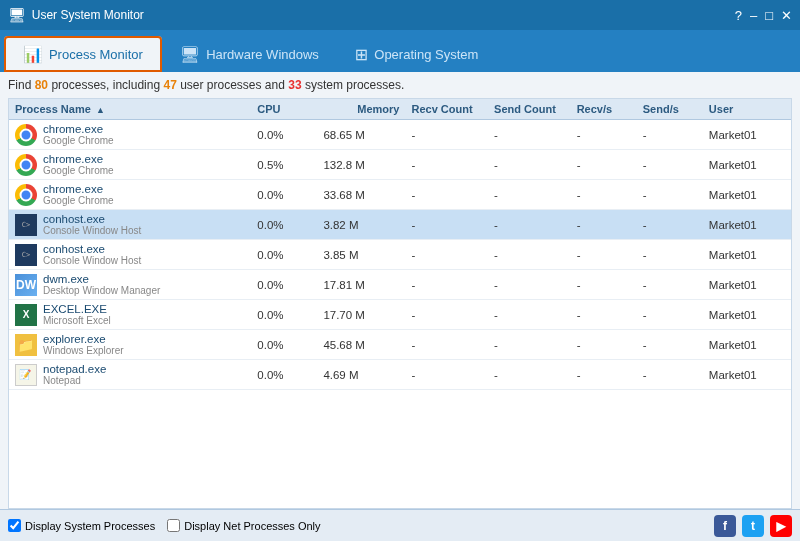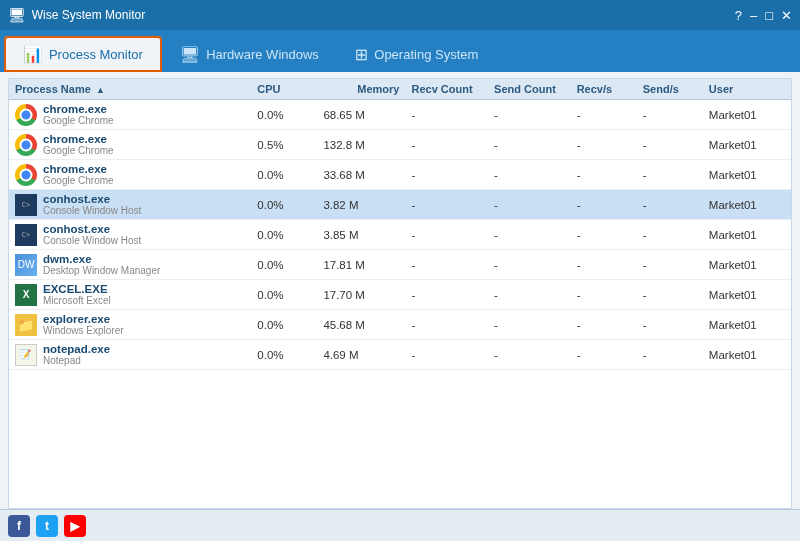--- a/index.html
+++ b/index.html
@@ -27,21 +27,21 @@
 
     
     .table-wrapper { flex: 1; overflow-y: auto; overflow-x: hidden; border: 1px solid #c8d8e8; background: white; }
     table { width: 100%; border-collapse: collapse; }
     thead tr { background: #dce8f4; border-bottom: 1px solid #b0c8e0; }
     thead th { padding: 4px 6px; text-align: left; font-weight: 600; font-size: 11px; color: #2c5a80; white-space: nowrap; cursor: pointer; user-select: none; }
     tbody tr { border-bottom: 1px solid #e8eef4; }
     tbody tr.selected { background: #c8dff4; }
     tbody td { padding: 3px 6px; font-size: 11.5px; color: #333; vertical-align: middle; }
     .process-name-cell { display: flex; align-items: center; gap: 6px; }
-    .process-text .pname { font-weight: 700; color: #1a4a70; }
+    .process-text .pname { font-weight: 400; color: #1a4a70; }
     .process-text .pdesc { font-size: 10px; color: #888; }
     .sort-arrow { font-size: 9px; margin-left: 2px; }
 
     
     .chrome-icon { width: 22px; height: 22px; border-radius: 50%; background: conic-gradient(#ea4335 0deg 120deg, #34a853 120deg 240deg, #fbbc05 240deg 360deg); position: relative; }
     .chrome-icon::after { content:''; position:absolute; top:50%; left:50%; transform:translate(-50%,-50%); width:9px; height:9px; border-radius:50%; background:#4285f4; border:2px solid white; }
 
     
     .conhost-icon { width: 22px; height: 22px; background: #1e3a5f; display: flex; align-items: center; justify-content: center; }
     .conhost-icon::after { content:'C>'; font-size: 7px; color: #aaa; font-family: monospace; }
@@ -72,21 +72,21 @@
     .table-wrapper::-webkit-scrollbar { width: 12px; }
     .table-wrapper::-webkit-scrollbar-track { background: #e0eaf4; }
     .table-wrapper::-webkit-scrollbar-thumb { background: #a0b8d0; border-radius: 2px; }
   </style>
 </head>
 <body>
 
 <div class="title-bar">
   <div class="title-bar-left">
     <span style="font-size:14px;">🖥</span>
-    <span>Wise System Monitor</span>
+    <span>User System Monitor</span>
   </div>
   <div class="title-bar-controls">
     <span>?</span>
     <span>–</span>
     <span>□</span>
     <span>✕</span>
   </div>
 </div>
 
 <div class="tab-bar">
@@ -99,20 +99,23 @@
     <span>Hardware Windows</span>
   </div>
   <div class="tab">
     <span class="tab-icon">⊞</span>
     <span>Operating System</span>
   </div>
 </div>
 
 <div class="content">
 
+  <div class="info-bar">
+    <span>Find </span><span class="num-orange">80</span><span> processes, including </span><span class="num-orange">47</span><span> user processes and </span><span class="num-red">33</span><span> system processes.</span>
+  </div>
 
   <div class="table-wrapper">
     <table>
       <thead>
         <tr>
           <th style="width:220px;">
             <span>Process Name</span>
             <span class="sort-arrow">▲</span>
           </th>
           <th style="width:60px;margin-left:30px;">CPU</th>
@@ -212,21 +215,21 @@
       <td>-</td>
       <td>-</td>
       <td>-</td>
       <td>-</td>
       <td>Market01</td>
     </tr>
           <tr>
       <td>
         <div class="process-name-cell">
           <div class="dwm-icon">
-                  <span style="font-size:10px;color:white;font-weight:normal;">DW</span>
+                  <span style="font-size:12px;color:white;font-weight:bold;">DW</span>
                 </div>
           <div class="process-text">
             <div class="pname">dwm.exe</div>
             <div class="pdesc">Desktop Window Manager</div>
           </div>
         </div>
       </td>
       <td>0.0%</td>
       <td>17.81 M</td>
       <td>-</td>
@@ -288,18 +291,28 @@
       <td>-</td>
       <td>-</td>
       <td>Market01</td>
     </tr>
         </tbody>
     </table>
   </div>
 </div>
 
 <div class="bottom-bar">
+  <div class="bottom-left">
+    <label class="bottom-checkbox">
+      <input type="checkbox" checked="" style="">
+      <span>Display System Processes</span>
+    </label>
+    <label class="bottom-checkbox">
+      <input type="checkbox" style="">
+      <span>Display Net Processes Only</span>
+    </label>
+  </div>
   <div class="bottom-social">
     <div class="social-icon social-fb">f</div>
     <div class="social-icon social-tw">t</div>
     <div class="social-icon social-yt">▶</div>
   </div>
 </div>
 
 </body></html>

